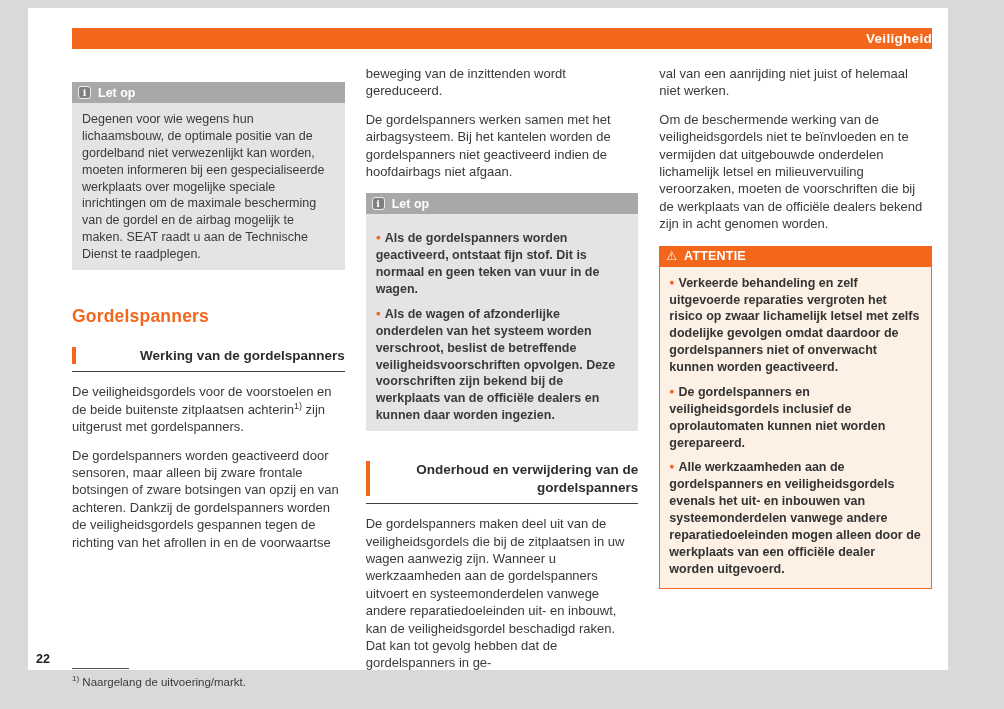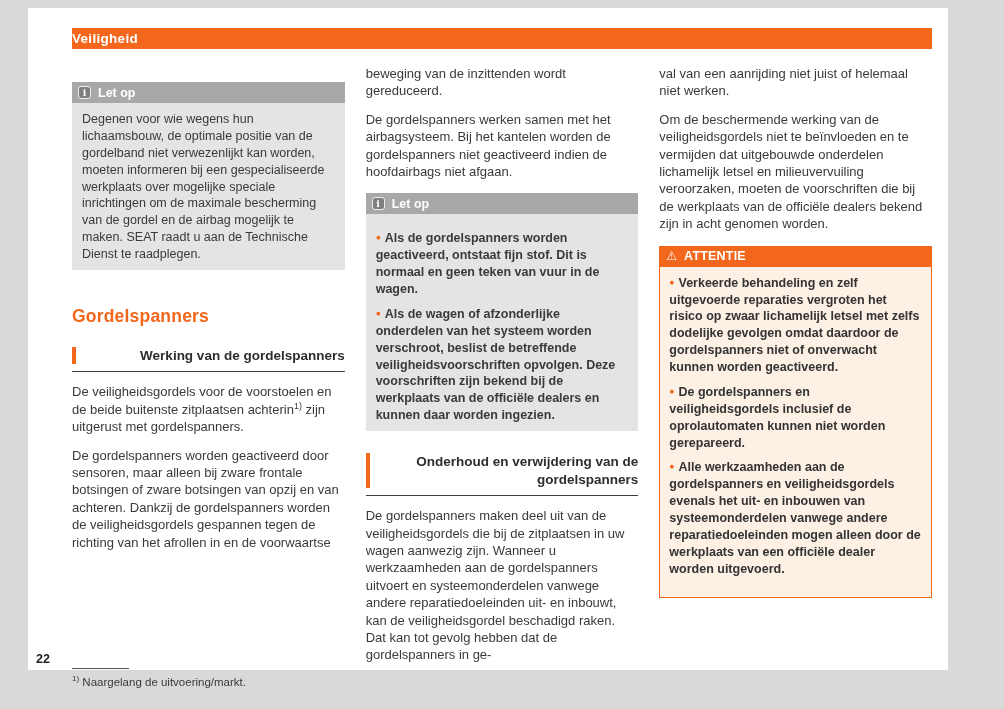--- a/index.html
+++ b/index.html
@@ -9,21 +9,21 @@
     background:#d9d9d9;
     font-family:"Liberation Sans","DejaVu Sans",sans-serif;
     color:#3a3a3a;
   }
   .canvas { position:absolute; inset:0; background:#d9d9d9; }
   .sheet { position:absolute; left:28px; top:8px; width:920px; height:662px; background:#ffffff; }
 
   .chapter-bar {
     position:absolute; left:44px; top:20px; width:860px; height:21px;
     background:#f2671c; color:#fff; font-weight:bold; font-size:13.5px;
-    text-align:left; line-height:21px; letter-spacing:.3px;
+    text-align:right; line-height:21px; letter-spacing:.3px;
   }
 
   .columns { position:absolute; left:44px; top:57px; width:860px; display:flex; gap:21px; align-items:flex-start; }
   .col { flex:1 1 0; min-width:0; }
 
   .body-text { font-size:13px; line-height:1.34; margin-top:11px; }
   .first { margin-top:0; }
   sup { font-size:9px; vertical-align:super; line-height:0; }
 
   .bullet { color:#f2671c; font-size:8.5px; vertical-align:2px; margin-right:4px; }
@@ -41,31 +41,31 @@
     display:flex; align-items:center; justify-content:center; flex:0 0 auto;
   }
   .letop-title { color:#fff; font-weight:bold; font-size:12.5px; }
   .letop-body { background:#e4e4e4; padding:8px 10px 7px; font-size:12.5px; line-height:1.35; }
   .letop-body .item { margin-top:8px; font-weight:bold; }
   .letop-body .item:first-child { margin-top:8px; }
 
   .chapter-title { color:#f2671c; font-size:17.5px; font-weight:bold; margin-top:36px; letter-spacing:.2px; }
 
   .section-head { margin-top:20px; border-bottom:1px solid #3f3f3f; padding-bottom:7px;text-align:right; }
-  .section-head.mid { margin-top:22px; }
+  .section-head.mid { margin-top:30px; }
   .section-title {
     border-left:4px solid #f2671c; padding-left:8px;
     font-size:13.5px; font-weight:bold; color:#2e2e2e; line-height:1.3;
   }
 
   .attentie { margin-top:13px; }
   .attentie-head { display:flex; align-items:center; gap:7px; background:#f2671c; height:21px; padding:0 7px; color:#fff; }
   .warning-icon { font-size:12px; line-height:1; flex:0 0 auto; }
   .attentie-title { font-weight:bold; font-size:12.5px; letter-spacing:.2px; }
-  .attentie-body { background:#fdf0e4; border:1px solid #f2671c; border-top:none; padding:8px 9px 19px; font-size:12.5px; line-height:1.35; }
+  .attentie-body { background:#fdf0e4; border:1px solid #f2671c; border-top:none; padding:8px 9px 10px; font-size:12.5px; line-height:1.35; }
   .attentie-body .item { margin-top:8px; font-weight:bold; color:#333; }
   .attentie-body .item:first-child { margin-top:0; }
 
   .footnote { position:absolute; left:44px; top:620px; width:273px;margin-top:40px; }
   .footnote-rule { width:57px; border-top:1px solid #555; margin-bottom:7px; }
   .footnote-text { font-size:11.5px; }
   .footnote-text sup { font-size:8px; }
 
   .page-number { position:absolute; left:8px; top:644px; font-size:12.5px; font-weight:bold; color:#222; }
 </style>

